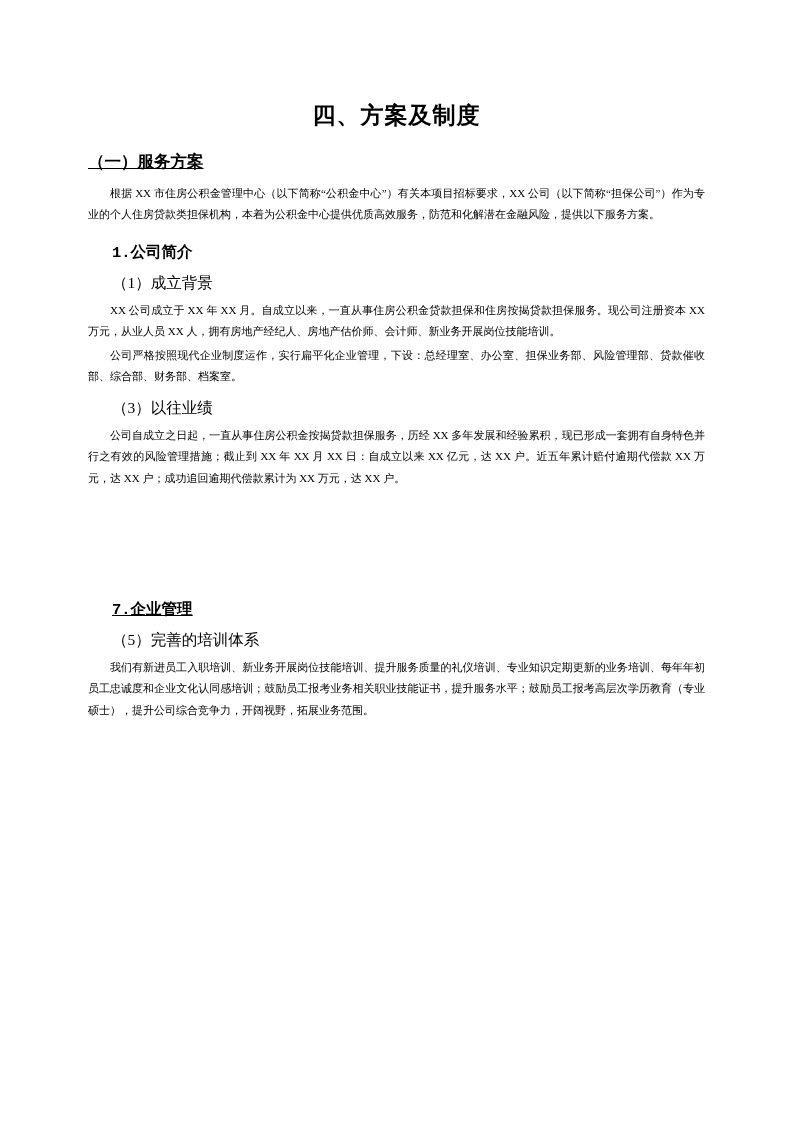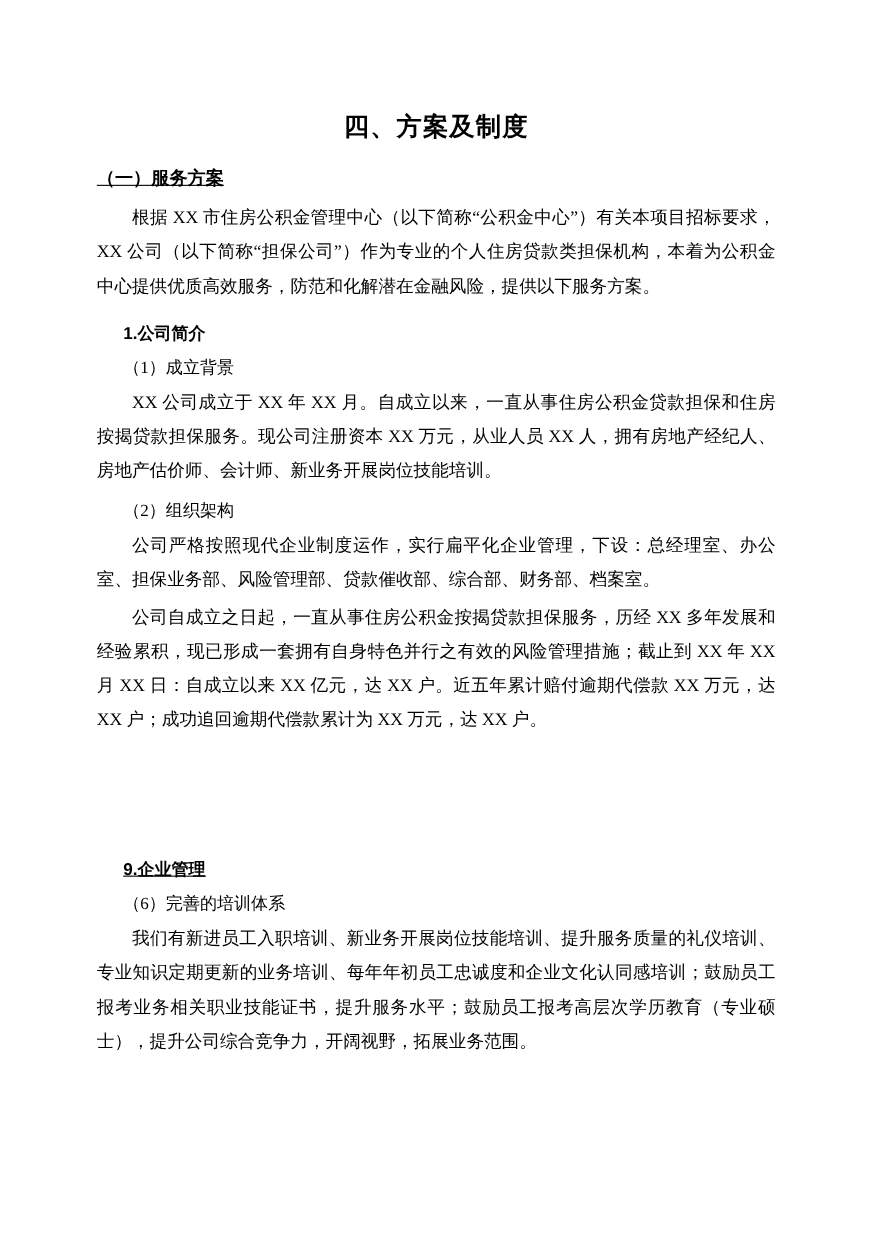--- a/index.html
+++ b/index.html
@@ -36,32 +36,32 @@
     font-weight: bold;
     margin: 0 0 10px 0;
     font-family: "Liberation Sans", "DejaVu Sans", sans-serif;
     text-decoration: underline;
   }
   .h3 {
     font-size: 15.5px;
     font-weight: bold;
     margin: 16px 0 8px 0;
     padding-left: 24px;
-    font-family: Liberation Sans, sans-serif;
+    font-family: Liberation Mono, monospace;
   }
   .h3.underline {
     text-decoration: underline;
   }
   .h4 {
     font-size: 15.5px;
     margin: 10px 0 6px 0;
     padding-left: 24px;
   }
   p.body {
-    font-size: 16px;
+    font-size: 11px;
     line-height: 1.95;
     margin: 0 0 2px 0;
     text-indent: 2em;
     text-align: justify;
     text-justify: inter-ideograph;
   }
   .gap-lg {
     height: 92px;
   }
 </style>
@@ -74,25 +74,25 @@
 
   <div class="h2">（一）服务方案</div>
 
   <p class="body">根据 XX 市住房公积金管理中心（以下简称“公积金中心”）有关本项目招标要求，XX 公司（以下简称“担保公司”）作为专业的个人住房贷款类担保机构，本着为公积金中心提供优质高效服务，防范和化解潜在金融风险，提供以下服务方案。</p>
 
   <div class="h3">1.公司简介</div>
 
   <div class="h4">（1）成立背景</div>
   <p class="body">XX 公司成立于 XX 年 XX 月。自成立以来，一直从事住房公积金贷款担保和住房按揭贷款担保服务。现公司注册资本 XX 万元，从业人员 XX 人，拥有房地产经纪人、房地产估价师、会计师、新业务开展岗位技能培训。</p>
 
-  <div class="h4">（2）组织架构</div>
   <p class="body">公司严格按照现代企业制度运作，实行扁平化企业管理，下设：总经理室、办公室、担保业务部、风险管理部、贷款催收部、综合部、财务部、档案室。</p>
 
+  <div class="h4">（3）以往业绩</div>
   <p class="body">公司自成立之日起，一直从事住房公积金按揭贷款担保服务，历经 XX 多年发展和经验累积，现已形成一套拥有自身特色并行之有效的风险管理措施；截止到 XX 年 XX 月 XX 日：自成立以来 XX 亿元，达 XX 户。近五年累计赔付逾期代偿款 XX 万元，达 XX 户；成功追回逾期代偿款累计为 XX 万元，达 XX 户。</p>
 
   <div class="gap-lg"></div>
 
-  <div class="h3 underline">9.企业管理</div>
+  <div class="h3 underline">7.企业管理</div>
 
-  <div class="h4">（6）完善的培训体系</div>
+  <div class="h4">（5）完善的培训体系</div>
   <p class="body">我们有新进员工入职培训、新业务开展岗位技能培训、提升服务质量的礼仪培训、专业知识定期更新的业务培训、每年年初员工忠诚度和企业文化认同感培训；鼓励员工报考业务相关职业技能证书，提升服务水平；鼓励员工报考高层次学历教育（专业硕士），提升公司综合竞争力，开阔视野，拓展业务范围。</p>
 
 </div>
 
 </body></html>

